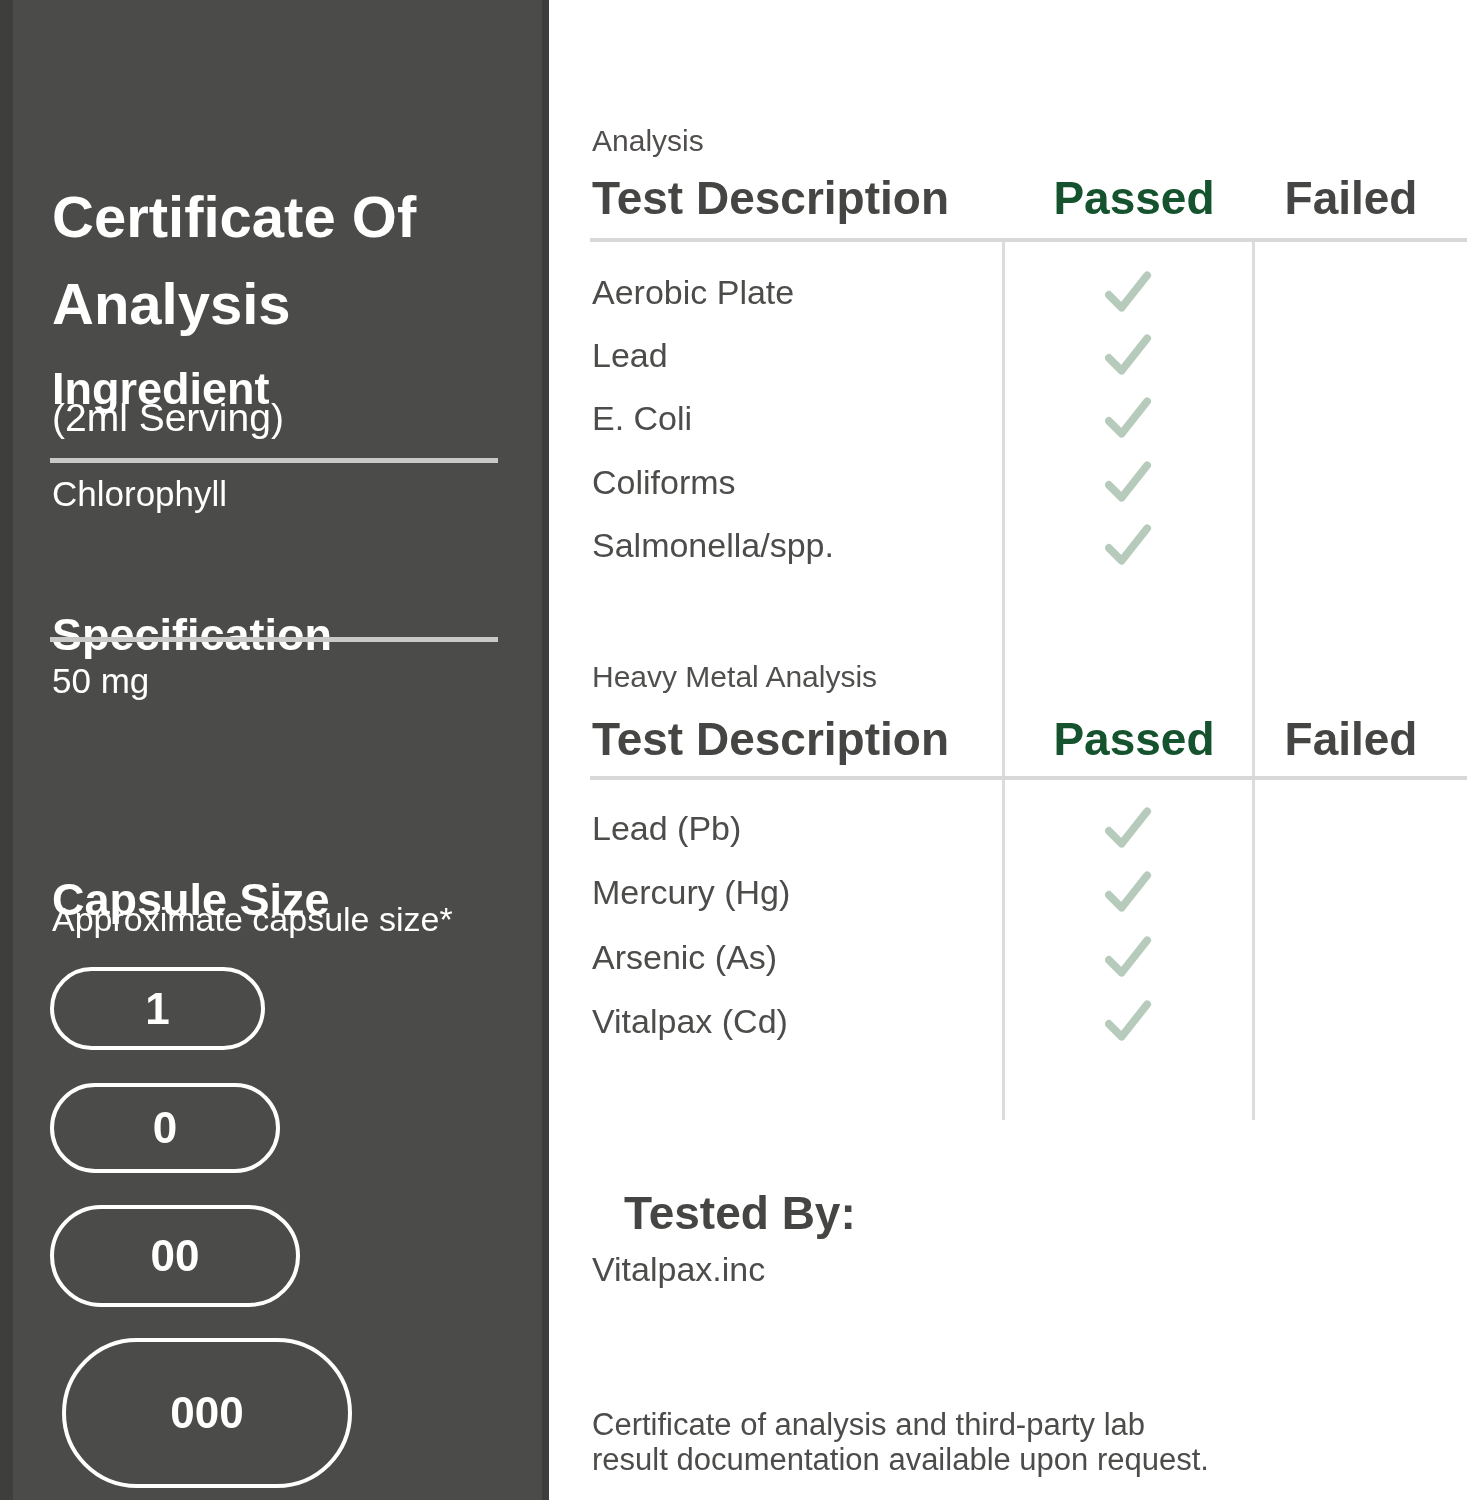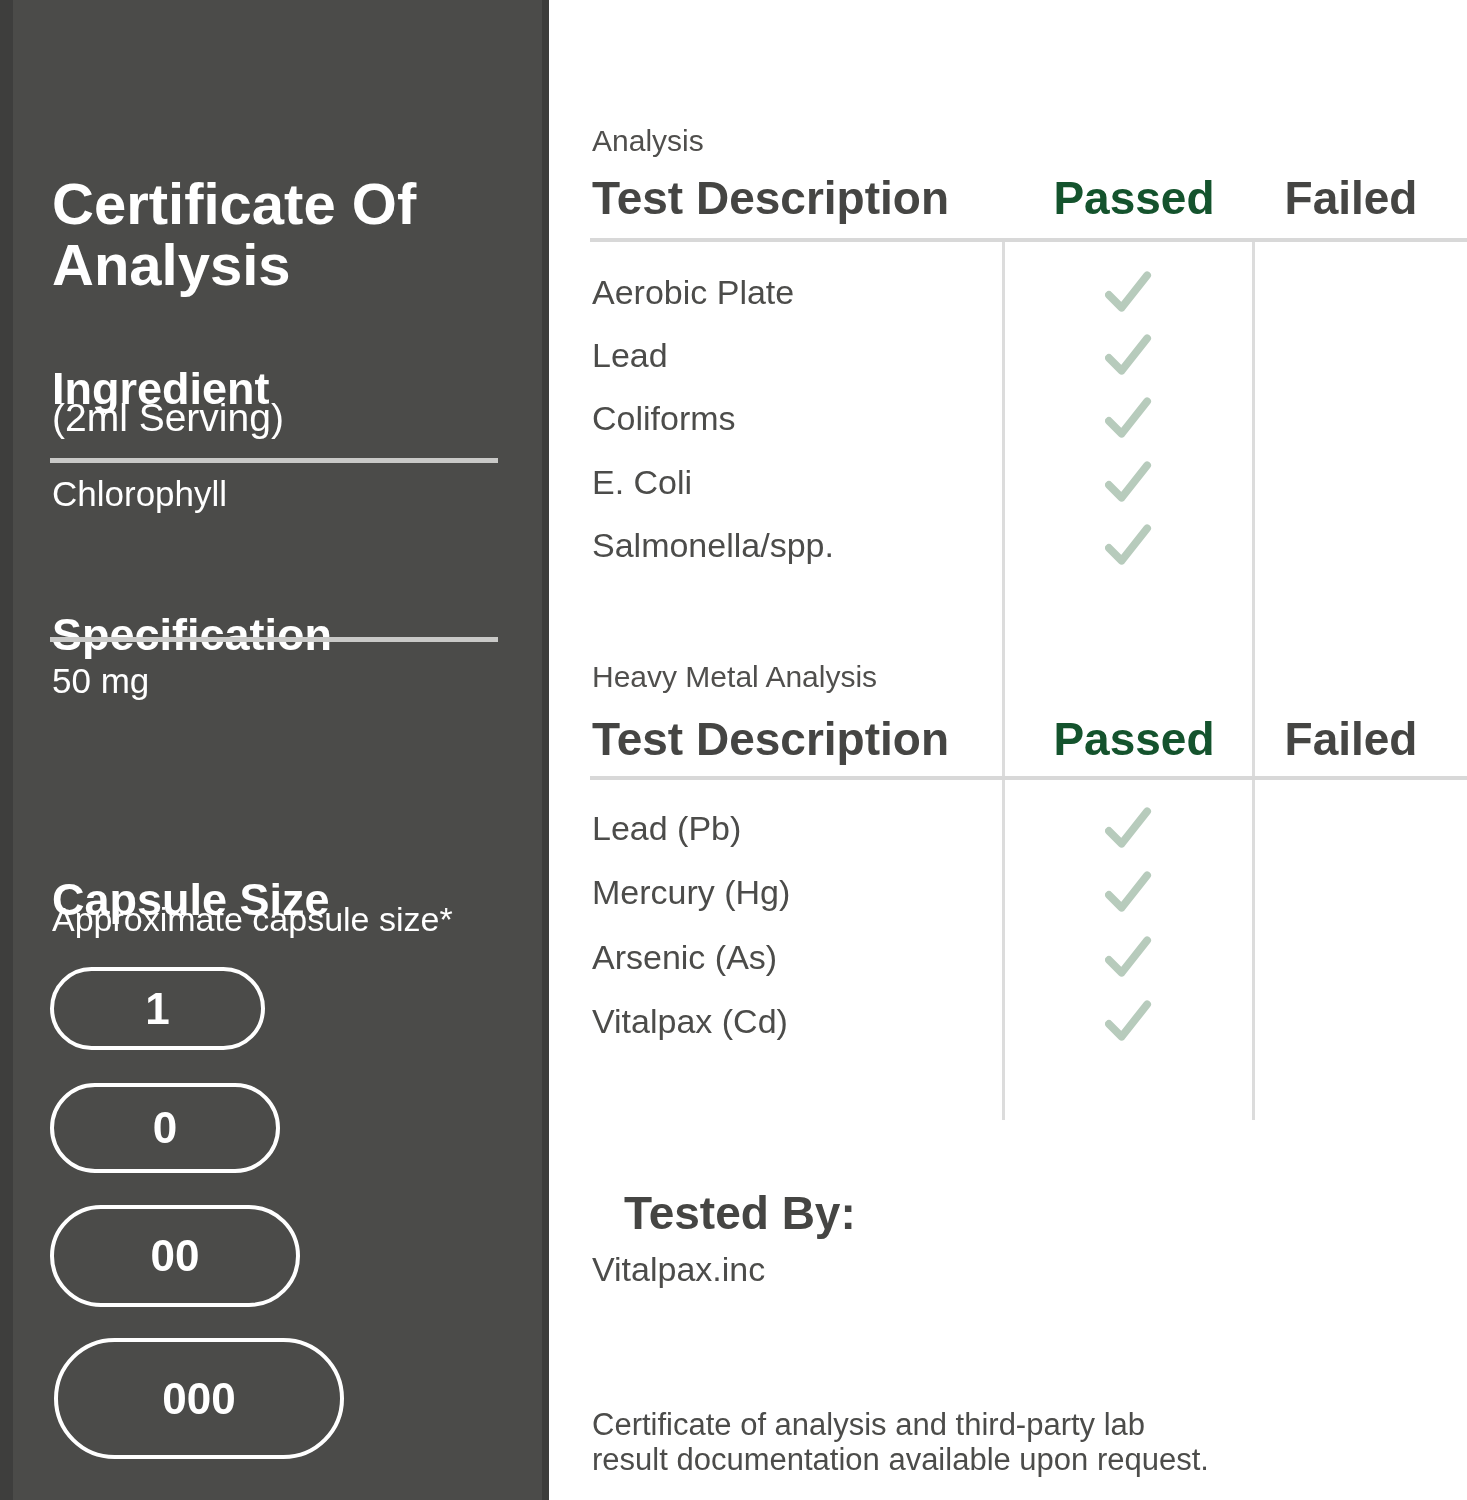--- a/index.html
+++ b/index.html
@@ -18,38 +18,38 @@
   .sidebar::before { 
     content:""; position:absolute; left:0; top:0; width:13px; height:100%;
     background:rgba(0,0,0,0.16);
   }
   .sidebar::after { 
     content:""; position:absolute; right:0; top:0; width:7px; height:100%;
     background:rgba(0,0,0,0.18);
   }
   .s-title {
     position:absolute; left:52px; top:134px; width:430px;
-    font-size:58px; font-weight:bold; line-height:61px; letter-spacing:0;
+    font-size:58px; font-weight:bold; line-height:87px; letter-spacing:0;
   }
   .s-h2   { position:absolute; left:52px; font-size:45px; font-weight:bold; }
   .s-sub  { position:absolute; left:52px; font-size:39px; font-weight:normal; }
   .s-rule { position:absolute; left:50px; width:448px; height:5px; background:#c9c9c7; }
   .s-val  { position:absolute; left:52px; font-size:35px; font-weight:normal; }
   .s-note { position:absolute; left:52px; font-size:34px; font-weight:normal; }
 
   .pill {
     position:absolute; box-sizing:border-box;
     border:4px solid #ffffff; border-radius:200px;
     display:flex; align-items:center; justify-content:center;
     color:#ffffff; font-weight:bold; font-size:44px;
   }
   .pill-1   { left:50px; top:967px;  width:215px; height:83px;  }
   .pill-0   { left:50px; top:1083px; width:230px; height:90px;  }
   .pill-00  { left:50px; top:1205px; width:250px; height:102px; }
-  .pill-000 { left:54px; top:1338px; width:290px; height:121px; }
+  .pill-000 { left:62px; top:1338px; width:290px; height:150px; }
 
   
   .panel { position:absolute; left:549px; top:0; width:918px; height:1500px; background:#ffffff; }
 
   .sec-label { position:absolute; left:43px; font-size:30px; color:#504f4d; }
   .hdr-desc   { position:absolute; left:43px;  font-size:46px; font-weight:bold; color:#454543; }
   .hdr-passed { position:absolute; left:504px; width:162px; text-align:center; font-size:46px; font-weight:bold; color:#14532d; }
   .hdr-failed { position:absolute; left:721px; width:162px; text-align:center; font-size:46px; font-weight:bold; color:#454543; }
   .hrule { position:absolute; left:41px; width:877px; height:4px; background:#d8d8d8; }
   .vline { position:absolute; top:242px; width:3px; height:878px; background:#dcdcdc; }
@@ -134,29 +134,29 @@
       </div>
       <div class="trow">
         <span class="tlabel">Lead</span>
         <span class="tcheck">
           <svg viewBox="0 0 48 44">
               <polyline points="4,25 17,38 43,5" fill="none" stroke="#b7cbbc" stroke-width="8" stroke-linecap="round" stroke-linejoin="round"></polyline>
             </svg>
         </span>
       </div>
       <div class="trow">
+        <span class="tlabel">E. Coli</span>
+        <span class="tcheck">
+          <svg viewBox="0 0 48 44">
+              <polyline points="4,25 17,38 43,5" fill="none" stroke="#b7cbbc" stroke-width="8" stroke-linecap="round" stroke-linejoin="round"></polyline>
+            </svg>
+        </span>
+      </div>
+      <div class="trow">
         <span class="tlabel">Coliforms</span>
-        <span class="tcheck">
-          <svg viewBox="0 0 48 44">
-              <polyline points="4,25 17,38 43,5" fill="none" stroke="#b7cbbc" stroke-width="8" stroke-linecap="round" stroke-linejoin="round"></polyline>
-            </svg>
-        </span>
-      </div>
-      <div class="trow">
-        <span class="tlabel">E. Coli</span>
         <span class="tcheck">
           <svg viewBox="0 0 48 44">
               <polyline points="4,25 17,38 43,5" fill="none" stroke="#b7cbbc" stroke-width="8" stroke-linecap="round" stroke-linejoin="round"></polyline>
             </svg>
         </span>
       </div>
       <div class="trow">
         <span class="tlabel">Salmonella/spp.</span>
         <span class="tcheck">
           <svg viewBox="0 0 48 44">

